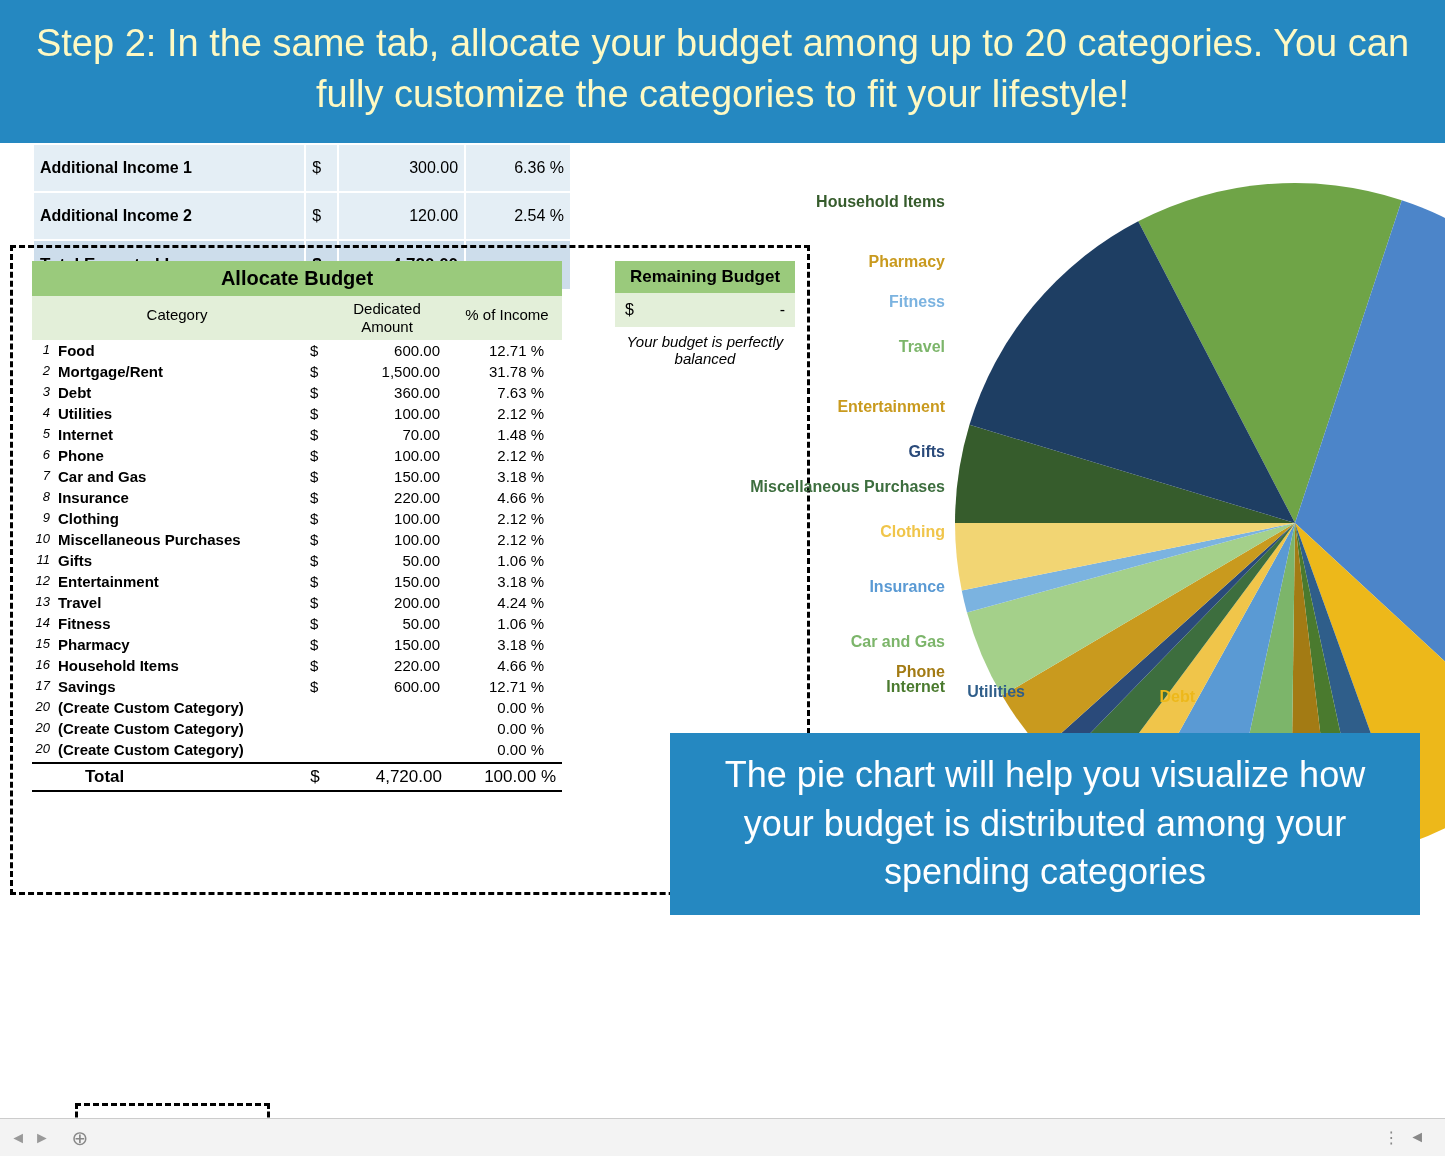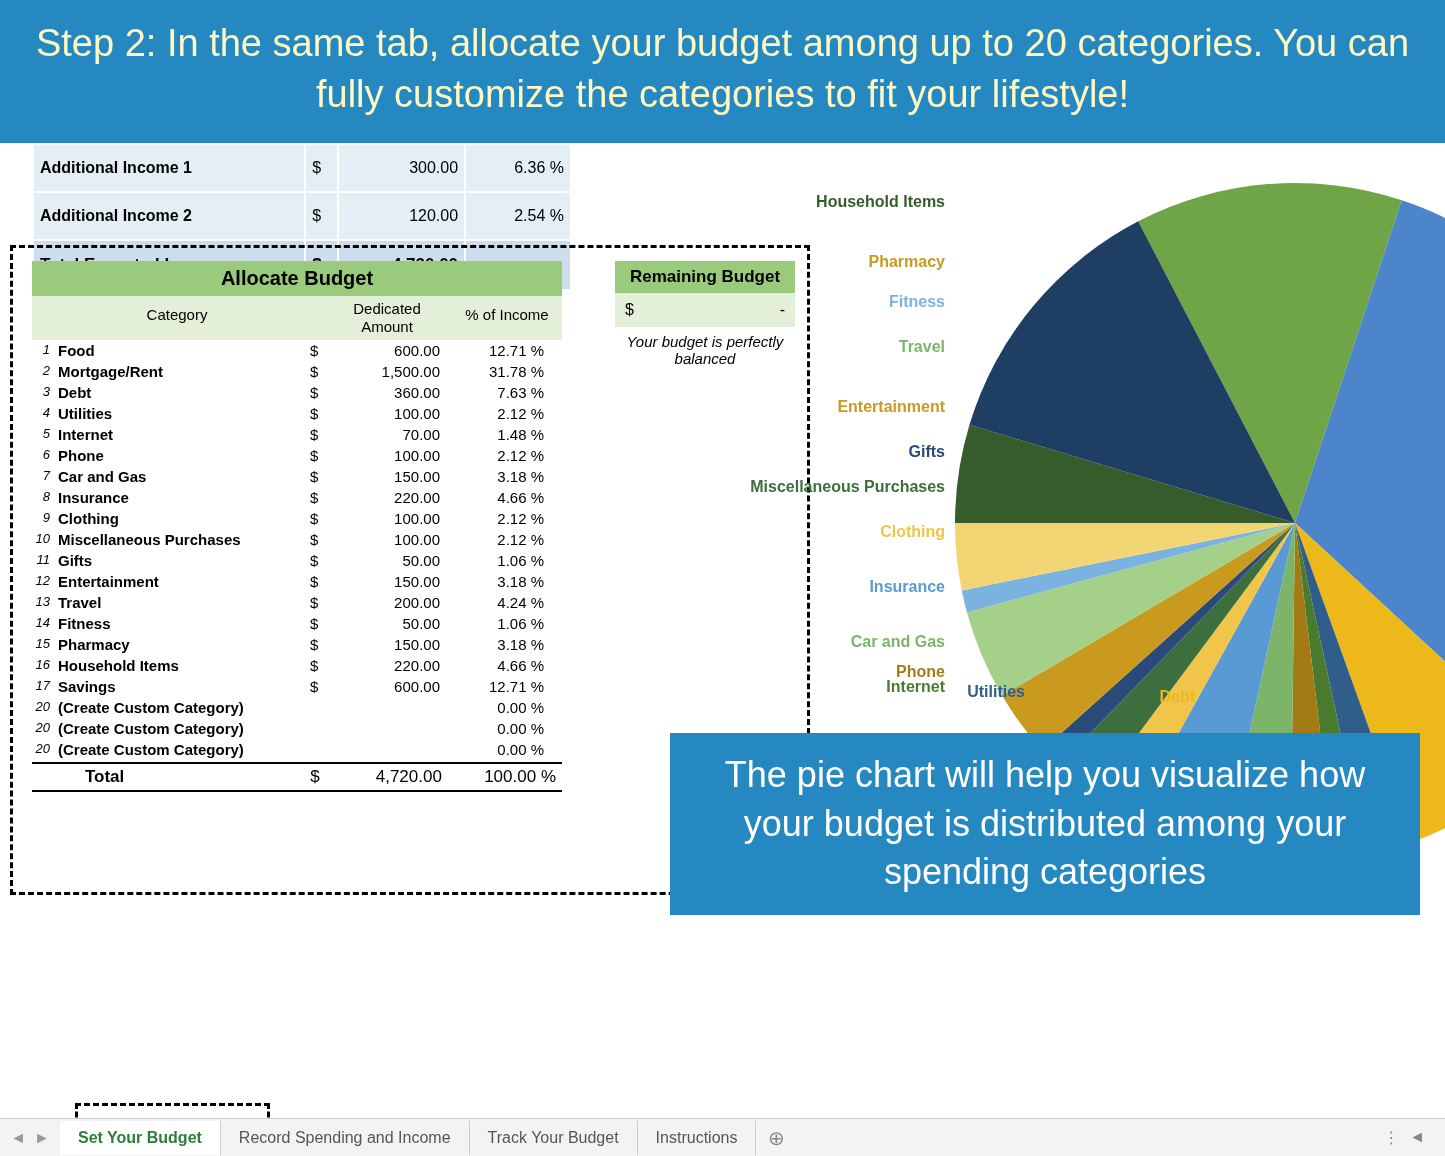--- a/index.html
+++ b/index.html
@@ -288,24 +288,18 @@
 </div>
 
 <div class="banner-bottom">The pie chart will help you visualize how your budget is distributed among your spending categories</div>
 
 <div class="tab-dash"></div>
 <div class="tabs">
   <div class="tab-nav">
     <span>◄</span>
     <span>►</span>
   </div>
-  <div id="tab-list" style="display:flex">
-      <div class="tab active">Set Your Budget</div>
-      <div class="tab">Record Spending and Income</div>
-      <div class="tab">Track Your Budget</div>
-      <div class="tab">Instructions</div>
-    </div>
   <div class="tab-add">⊕</div>
   <div class="tab-scroll">
     <span>⋮</span>
     <span>◄</span>
   </div>
 </div>
 
 </body></html>

